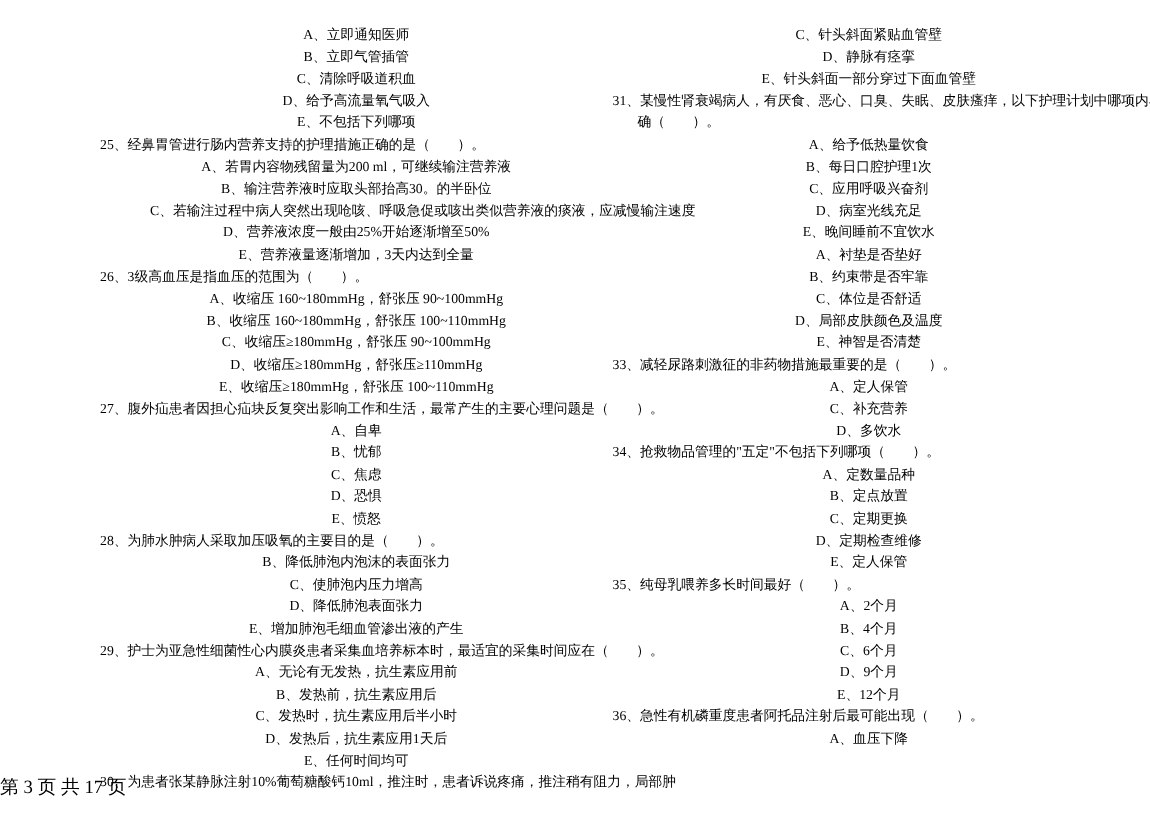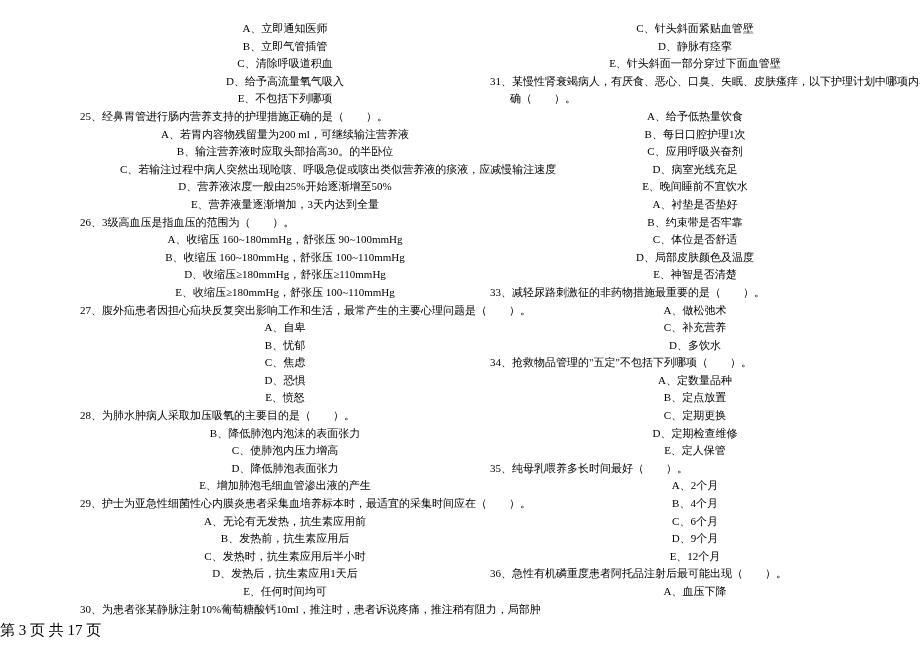--- a/index.html
+++ b/index.html
@@ -62,20 +62,21 @@
     <div class="question-line">25、经鼻胃管进行肠内营养支持的护理措施正确的是（　　）。</div>
     <div class="option-line">A、若胃内容物残留量为200 ml，可继续输注营养液</div>
     <div class="option-line">B、输注营养液时应取头部抬高30。的半卧位</div>
     <div class="option-line">C、若输注过程中病人突然出现呛咳、呼吸急促或咳出类似营养液的痰液，应减慢输注速度</div>
     <div class="option-line">D、营养液浓度一般由25%开始逐渐增至50%</div>
     <div class="option-line">E、营养液量逐渐增加，3天内达到全量</div>
 
     <div class="question-line">26、3级高血压是指血压的范围为（　　）。</div>
     <div class="option-line">A、收缩压 160~180mmHg，舒张压 90~100mmHg</div>
     <div class="option-line">B、收缩压 160~180mmHg，舒张压 100~110mmHg</div>
+    <div class="option-line">C、收缩压≥180mmHg，舒张压 90~100mmHg</div>
     <div class="option-line">D、收缩压≥180mmHg，舒张压≥110mmHg</div>
     <div class="option-line">E、收缩压≥180mmHg，舒张压 100~110mmHg</div>
 
     <div class="question-line">27、腹外疝患者因担心疝块反复突出影响工作和生活，最常产生的主要心理问题是（　　）。</div>
     <div class="option-line">A、自卑</div>
     <div class="option-line">B、忧郁</div>
     <div class="option-line">C、焦虑</div>
     <div class="option-line">D、恐惧</div>
     <div class="option-line">E、愤怒</div>
 
@@ -109,21 +110,21 @@
     <div class="option-line">D、病室光线充足</div>
     <div class="option-line">E、晚间睡前不宜饮水</div>
 
     <div class="option-line">A、衬垫是否垫好</div>
     <div class="option-line">B、约束带是否牢靠</div>
     <div class="option-line">C、体位是否舒适</div>
     <div class="option-line">D、局部皮肤颜色及温度</div>
     <div class="option-line">E、神智是否清楚</div>
 
     <div class="question-line">33、减轻尿路刺激征的非药物措施最重要的是（　　）。</div>
-    <div class="option-line">A、做松弛术</div>
+    <div class="option-line">A、定人保管</div>
     <div class="option-line">C、补充营养</div>
     <div class="option-line">D、多饮水</div>
 
     <div class="question-line">34、抢救物品管理的"五定"不包括下列哪项（　　）。</div>
     <div class="option-line">A、定数量品种</div>
     <div class="option-line">B、定点放置</div>
     <div class="option-line">C、定期更换</div>
     <div class="option-line">D、定期检查维修</div>
     <div class="option-line">E、定人保管</div>
 

